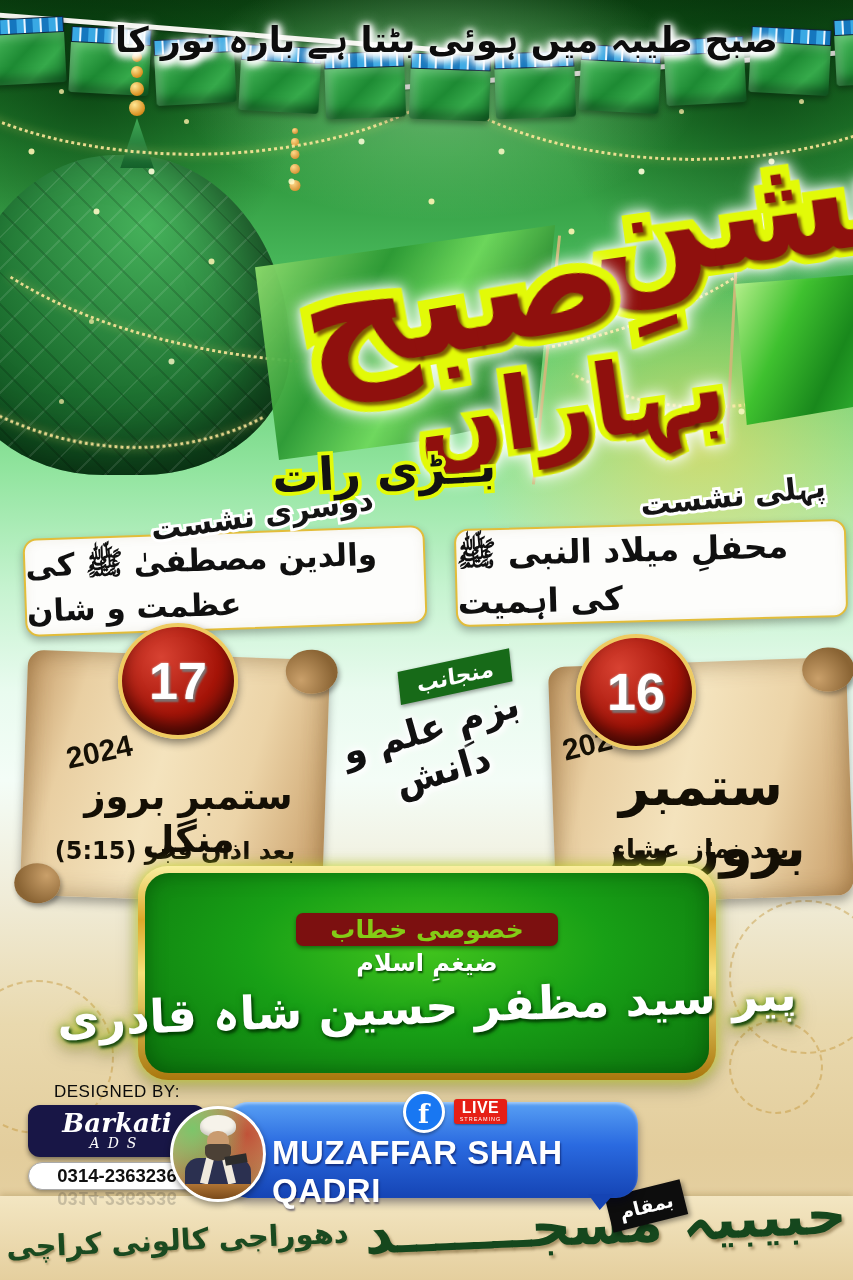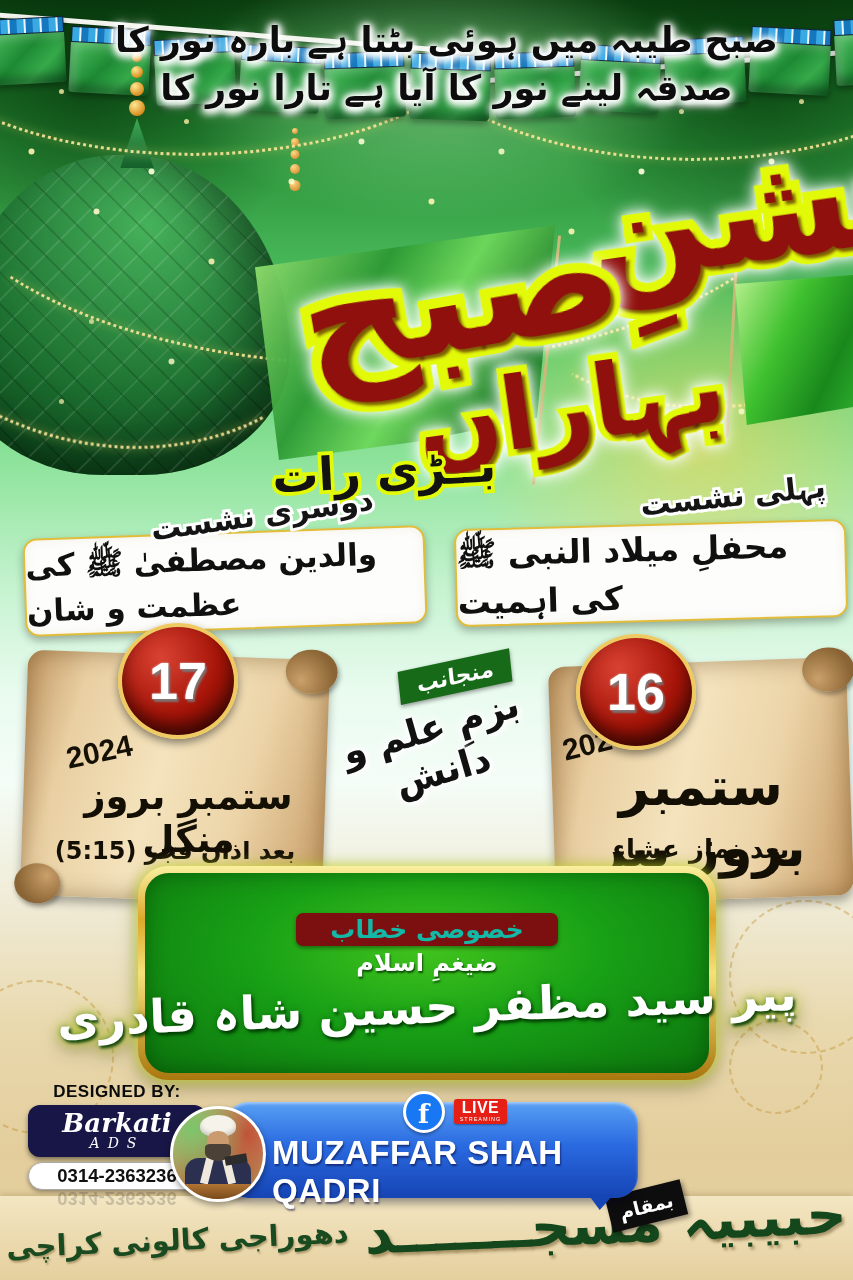--- a/index.html
+++ b/index.html
@@ -160,29 +160,29 @@
   .m2{right:30px;top:1020px;width:90px;height:90px;}
   .m3{left:-40px;top:980px;width:150px;height:150px;}
   
   .banner-gold{left:138px;top:866px;width:578px;height:214px;z-index:5;border-radius:30px;padding:7px;
     box-sizing:border-box;background:linear-gradient(180deg,#faf0a0 0%,#dca82a 25%,#f6e079 50%,#a9770d 100%);
     filter:drop-shadow(0 0 7px rgba(222,246,40,.8)) drop-shadow(0 5px 8px rgba(0,0,0,.35));}
   .banner-green{width:100%;height:100%;border-radius:24px;box-sizing:border-box;
     background:radial-gradient(ellipse at 50% 38%,#41c41d 0%,#18a016 45%,#0c720d 100%);
     display:flex;flex-direction:column;align-items:center;justify-content:center;gap:3px;
     box-shadow:inset 0 0 20px rgba(0,60,0,.5);}
-  .special-pill{background:#7c1010;color:#14b8a6;font-weight:bold;font-size:25px;border-radius:7px;
+  .special-pill{background:#7c1010;color:#84cc16;font-weight:bold;font-size:25px;border-radius:7px;
     padding:2px 34px;box-shadow:0 2px 4px rgba(0,0,0,.4);text-align:center;}
   .honorific{color:#fff;font-weight:bold;font-size:24px;text-shadow:1px 2px 2px rgba(0,50,0,.8);}
   .speaker-name{color:#fff;font-weight:bold;font-size:46px;transform:rotate(-2deg);
     text-shadow:2px 3px 3px rgba(0,55,0,.85),0 0 6px rgba(0,80,0,.5);white-space:nowrap;}
   
   .designer{left:28px;top:1082px;width:178px;z-index:6;text-align:center;
     font-family:"Liberation Sans",sans-serif;}
-  .designed-by{font-weight:bold;font-size:17px;color:#0a0a0a;letter-spacing:.5px;text-align:center;}
+  .designed-by{font-weight:normal;font-size:17px;color:#0a0a0a;letter-spacing:.5px;text-align:center;}
   .ads-box{margin-top:3px;background:#181646;border-radius:12px;padding:3px 8px 6px;
     box-shadow:0 3px 5px rgba(0,0,0,.45);}
   .brand{font-family:"DejaVu Serif",serif;font-style:italic;font-weight:bold;font-size:26px;color:#fff;}
   .brand-sub{font-family:"DejaVu Serif",serif;font-style:italic;font-size:14px;color:#fff;letter-spacing:8px;margin-top:-3px;}
   .phone-pill{margin-top:5px;background:#fff;border:1px solid #aaa;border-radius:14px;padding:2px 4px;
     font-weight:bold;font-size:18.5px;color:#101010;box-shadow:0 2px 4px rgba(0,0,0,.35);}
   .phone-reflect{margin-top:1px;font-weight:bold;font-size:18.5px;color:#333;opacity:.22;
     transform:scaleY(-1);height:18px;overflow:hidden;}
   
   .photo{left:170px;top:1106px;width:90px;height:90px;border-radius:50%;border:3px solid #fff;z-index:8;
@@ -315,21 +315,20 @@
       <div class="fbody"></div>
     </div>
 
   <div class="layer big-flag-pole"></div>
   <div class="layer big-flag"></div>
   <div class="layer right-flag-pole"></div>
   <div class="layer right-flag"></div>
 
   <div class="layer couplet">
     <div>صبح طیبہ میں ہوئی بٹتا ہے بارہ نور کا</div>
-    <div>صدقہ لینے نور کا آیا ہے تارا نور کا</div>
   </div>
 
   <div class="ol title-word tw1">
     <span class="bg">جشنِ</span>
     <span class="fg">جشنِ</span>
   </div>
   <div class="ol title-word tw2">
     <span class="bg">صبح</span>
     <span class="fg">صبح</span>
   </div>

